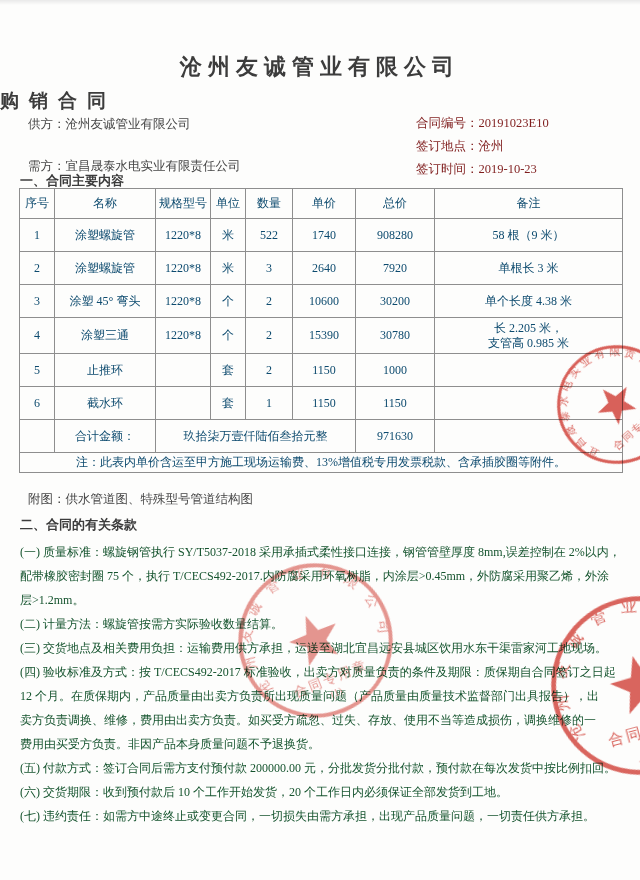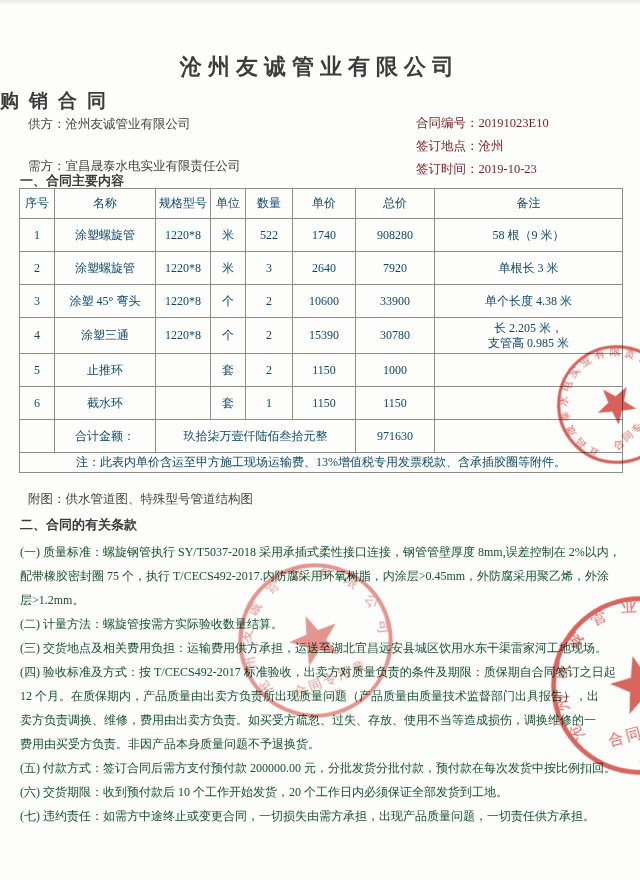--- a/index.html
+++ b/index.html
@@ -124,21 +124,21 @@
     <td>7920</td>
     <td>单根长 3 米</td>
   </tr>
   <tr class="r">
     <td>3</td>
     <td>涂塑 45° 弯头</td>
     <td>1220*8</td>
     <td>个</td>
     <td>2</td>
     <td>10600</td>
-    <td>33900</td>
+    <td>30200</td>
     <td>单个长度 4.38 米</td>
   </tr>
   <tr class="r4">
     <td>4</td>
     <td>涂塑三通</td>
     <td>1220*8</td>
     <td>个</td>
     <td>2</td>
     <td>15390</td>
     <td>30780</td>

